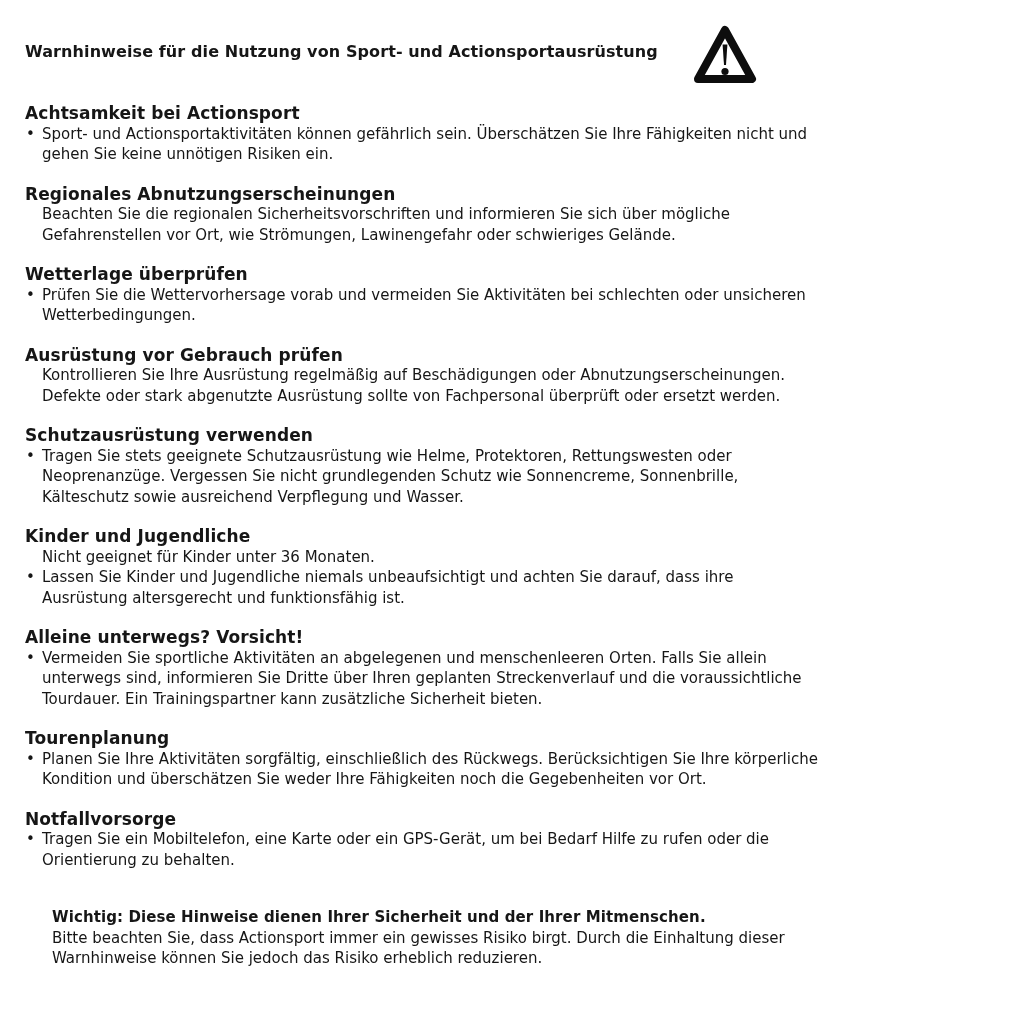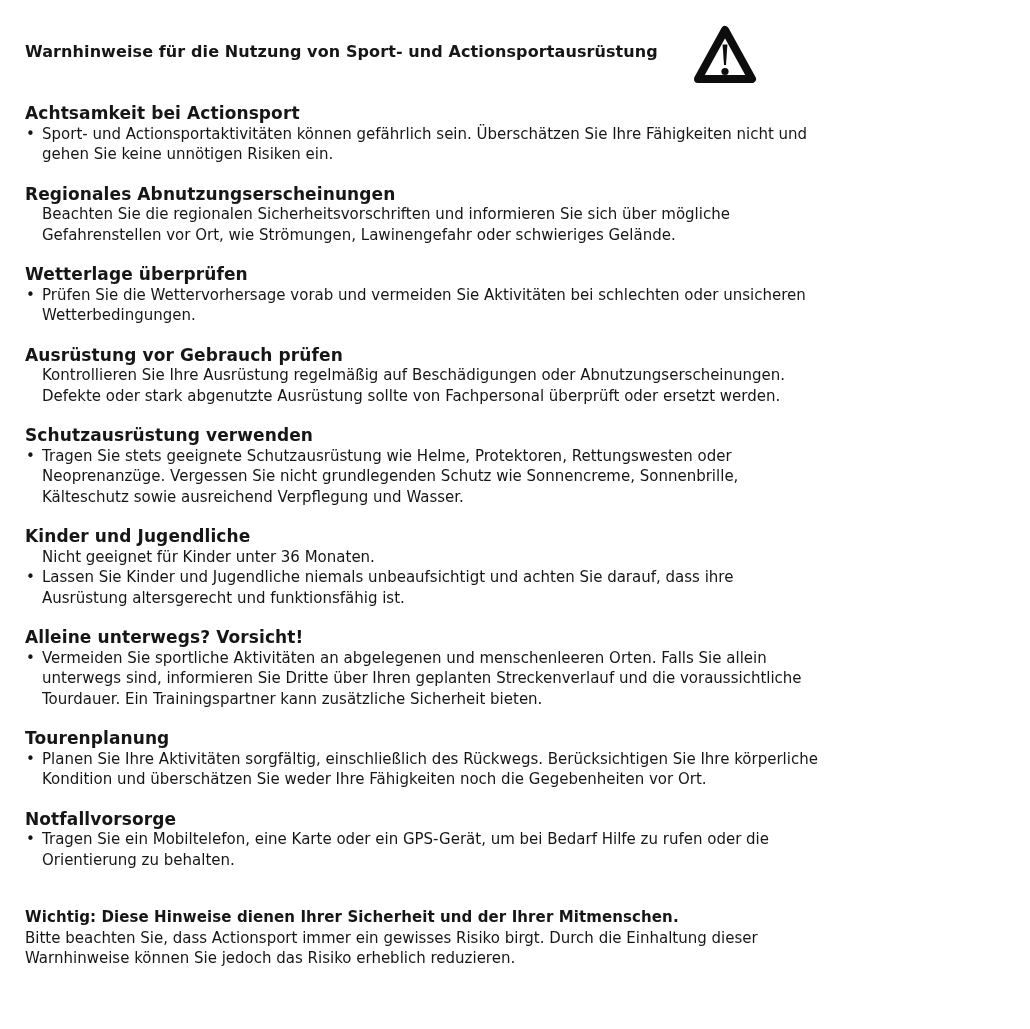--- a/index.html
+++ b/index.html
@@ -83,20 +83,21 @@
     left: 1px;
     top: 0;
     width: 16px;
   }
   
   .footer {
     margin-top: 37px;
     font-size: 15px;
     line-height: 20.5px;
     max-width: 972px;
+    margin-left: 27px;
   }
   .footer-heading {
     margin: 0;
     font-size: 15px;
     line-height: 20.5px;
     font-weight: bold;
     letter-spacing: 0.1px;
   }
   .footer-text {
     margin: 0;

